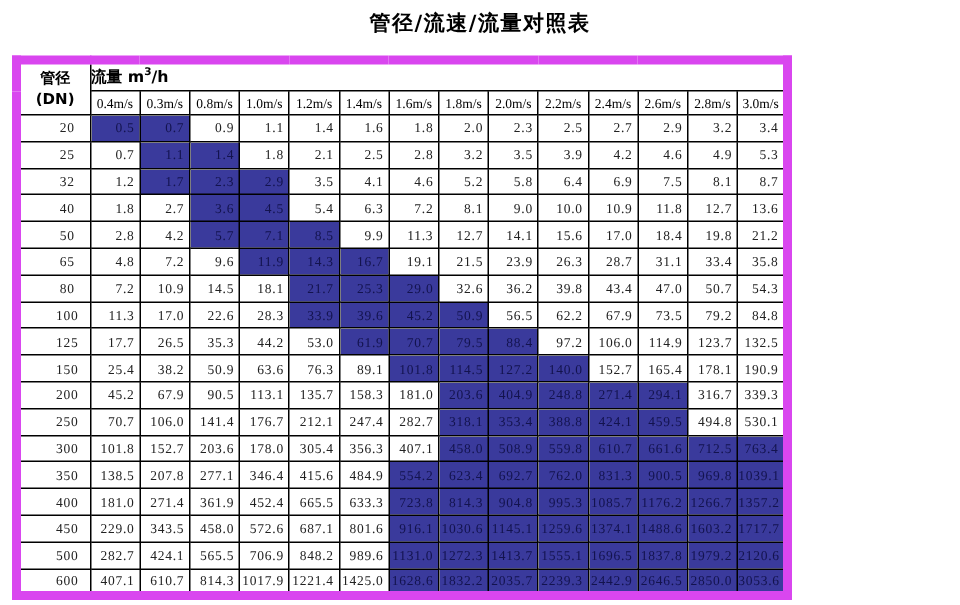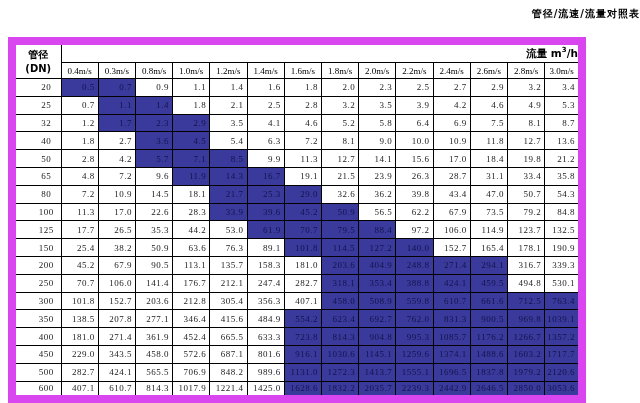--- a/index.html
+++ b/index.html
@@ -11,53 +11,53 @@
   .page {
     position: relative;
     width: 640px; height: 403px;
     background: #fff;
     overflow: hidden;
   }
   .title {
     position: absolute;
     top: 7px; left: 0;
     width: 100%;
-    text-align: right;
-    font-size: 10px;
+    text-align: center;
+    font-size: 14px;
     font-weight: bold;
     color: #000;
     letter-spacing: 1px;
     font-family: "DejaVu Sans", sans-serif;
   }
   table.flow {
     position: absolute;
     left: 8px; top: 37px;
-    width: 578px;
+    width: 520px;
     border-collapse: collapse;
     table-layout: fixed;
-    border: 8px solid #d946ef;
+    border: 6px solid #d946ef;
   }
   col.dn-col { width: 49px; }
   th, td {
     border: 1px solid #000;
     padding: 0;
     overflow: hidden;
     white-space: nowrap;
   }
   th.corner {
     font-size: 10px;
     font-weight: bold;
     text-align: center;
     line-height: 1.35;
     color: #000;
   }
   th.flow-h {
     font-size: 10.5px;
     font-weight: bold;
-    text-align: right;
+    text-align: left;
     height: 17px;
     color: #000;
   }
   th.flow-h sup { font-size: 7px; }
   tr.vel-row { height: 16px; }
   th.vel {
     font-size: 9px;
     font-weight: normal;
     text-align: center;
     font-family: "Liberation Serif", serif;
@@ -326,21 +326,21 @@
           <td class="num hl">424.1</td>
           <td class="num hl">459.5</td>
           <td class="num">494.8</td>
           <td class="num">530.1</td>
         </tr>
         <tr>
           <th class="dn">300</th>
           <td class="num">101.8</td>
           <td class="num">152.7</td>
           <td class="num">203.6</td>
-          <td class="num">212.8</td>
+          <td class="num">178.0</td>
           <td class="num">305.4</td>
           <td class="num">356.3</td>
           <td class="num">407.1</td>
           <td class="num hl">458.0</td>
           <td class="num hl">508.9</td>
           <td class="num hl">559.8</td>
           <td class="num hl">610.7</td>
           <td class="num hl">661.6</td>
           <td class="num hl">712.5</td>
           <td class="num hl">763.4</td>

